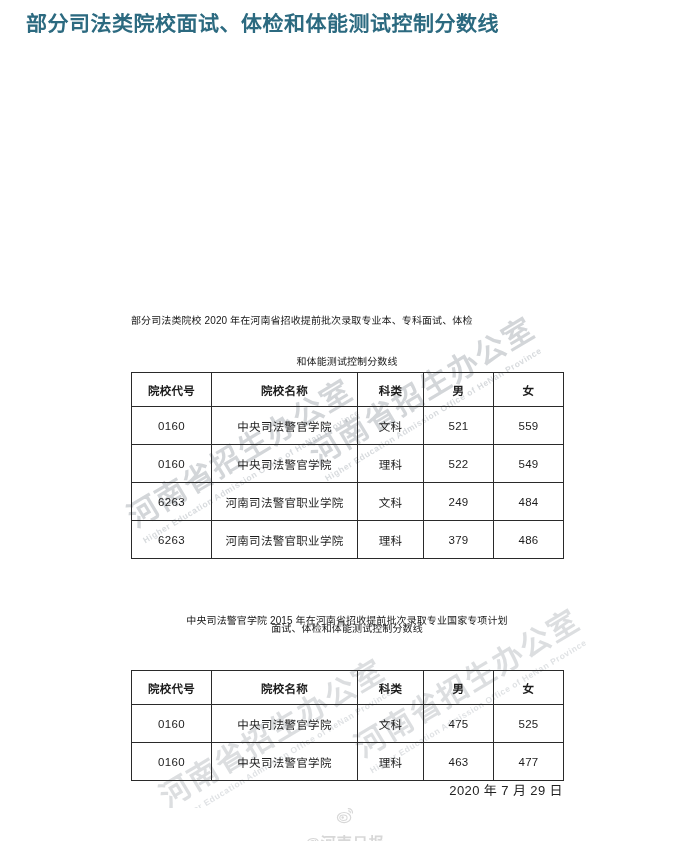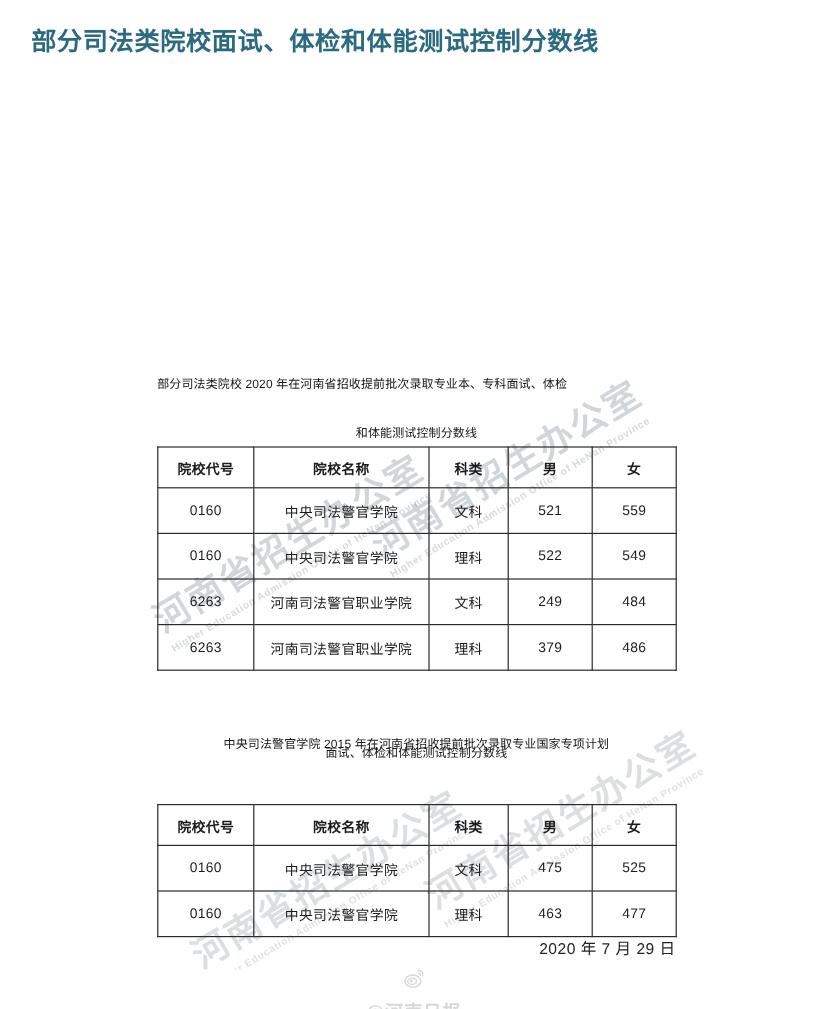--- a/index.html
+++ b/index.html
@@ -15,21 +15,21 @@
     overflow: hidden;
     font-family: "Liberation Sans", "DejaVu Sans", sans-serif;
     color: #1a1a1a;
     -webkit-font-smoothing: antialiased;
   }
 
   
   .page-title {
     position: absolute;
     left: 26px;
-    top: 16px;
+    top: 4px;
     width: 636px;
     font-size: 21px;
     line-height: 40px;
     font-weight: 700;
     color: #2c6a80;
     letter-spacing: 0.5px;
   }
 
   
   .doc {

